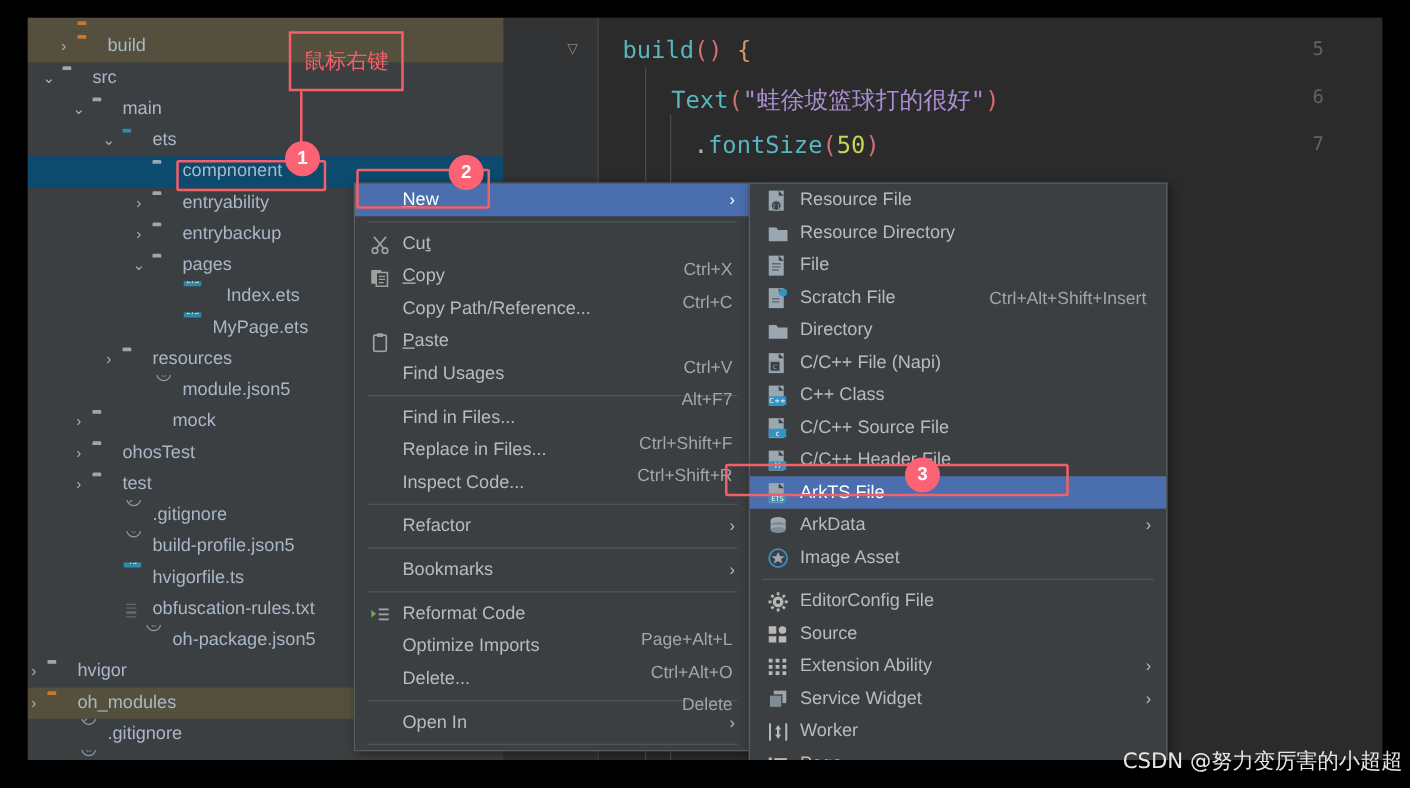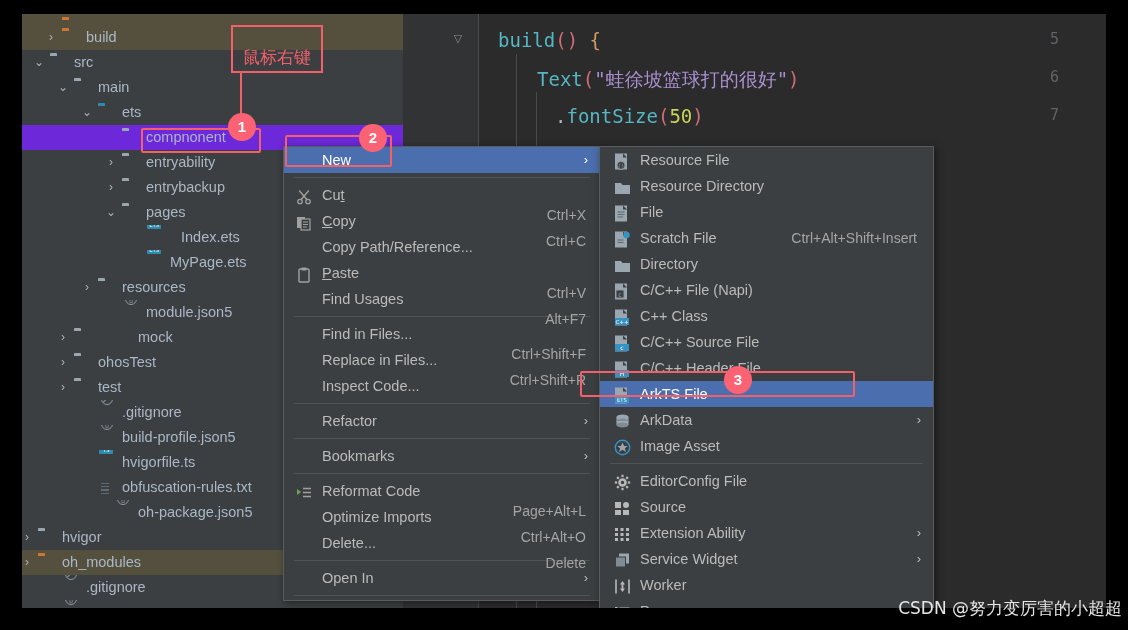--- a/index.html
+++ b/index.html
@@ -6,21 +6,21 @@
   body{width:1128px;height:630px;overflow:hidden;font-family:"Liberation Sans","DejaVu Sans",sans-serif;}
   #root{position:relative;width:1128px;height:630px;background:#000;}
 
   
   .ide{position:absolute;left:22px;top:14px;width:1084px;height:594px;background:#3c3f41;overflow:hidden;}
 
   
   .tree{position:absolute;left:0;top:0;width:381px;height:594px;background:#3c3f41;}
   .row{position:relative;height:25px;line-height:25px;white-space:nowrap;color:#a9b7c6;font-size:14.5px;}
   .row.partial-top{height:11px;line-height:11px;overflow:hidden;}
-  .row.sel-dark{background:#6d28d9;}
+  .row.sel-dark{background:#0c4a6e;}
   .row.sel-olive{background:#55503e;}
   .chev{position:absolute;width:14px;text-align:center;color:#b0b0b0;font-size:12px;}
   .ic{position:absolute;width:17px;height:17px;top:4px;}
   .lbl{position:absolute;}
 
   
   .folder{width:16px;height:12px;border-radius:1px 2px 2px 2px;position:relative;top:2px;background:#9aa7b0;}
   .folder:before{content:"";position:absolute;left:0;top:-3px;width:7px;height:3px;border-radius:1px 1px 0 0;background:#9aa7b0;}
   .folder.orange{background:#cc7832;}
   .folder.orange:before{background:#cc7832;}
@@ -62,21 +62,21 @@
   .sub{position:absolute;left:577px;top:132px;width:333px;background:#3c3f41;border:1px solid #5a5d5e;box-shadow:2px 2px 8px rgba(0,0,0,.45);z-index:21;overflow:hidden;height:476px;}
   .si{position:relative;height:26px;line-height:26px;color:#bbbbbb;font-size:14.5px;white-space:nowrap;}
   .si.hl{background:#4b6eaf;color:#ffffff;}
   .si .stext{position:absolute;left:40px;}
   .si .skey{position:absolute;right:16px;color:#a5a5a5;font-size:14px;}
   .si .sarrow{position:absolute;right:12px;font-size:13px;}
   .si .sic{position:absolute;left:14px;top:5px;width:17px;height:17px;}
 
   
   .anno-box{position:absolute;left:231px;top:25px;width:92px;height:48px;border:2px solid #f2606a;box-sizing:border-box;z-index:40;}
-  .anno-box span{display:block;text-align:center;line-height:44px;color:#f2606a;font-size:17px;font-family:"DejaVu Sans",sans-serif;margin-top:8px;}
+  .anno-box span{display:block;text-align:center;line-height:44px;color:#f2606a;font-size:17px;font-family:"DejaVu Sans",sans-serif;}
   .anno-line{position:absolute;background:#f2606a;z-index:39;}
   .anno-rect{position:absolute;border:2px solid #f2606a;box-sizing:border-box;z-index:41;border-radius:2px;}
   .bubble{position:absolute;width:28px;height:28px;border-radius:50%;background:#fb6273;color:#fff;font-size:15px;font-weight:bold;text-align:center;line-height:28px;z-index:50;font-family:"Liberation Sans",sans-serif;}
 
   
   .wm{position:absolute;right:6px;bottom:10px;color:#e6e6e6;font-size:17px;z-index:60;font-family:"DejaVu Sans",sans-serif;}
   .blackbar{position:absolute;left:0;bottom:0;width:1128px;height:22px;background:#000;z-index:55;}
   .blackleft{position:absolute;left:0;top:0;width:22px;height:630px;background:#000;z-index:56;}
   .blacktop{position:absolute;left:0;top:0;width:1128px;height:14px;background:#000;z-index:56;}
   .blackright{position:absolute;right:0;top:0;width:22px;height:630px;background:#000;z-index:56;}

